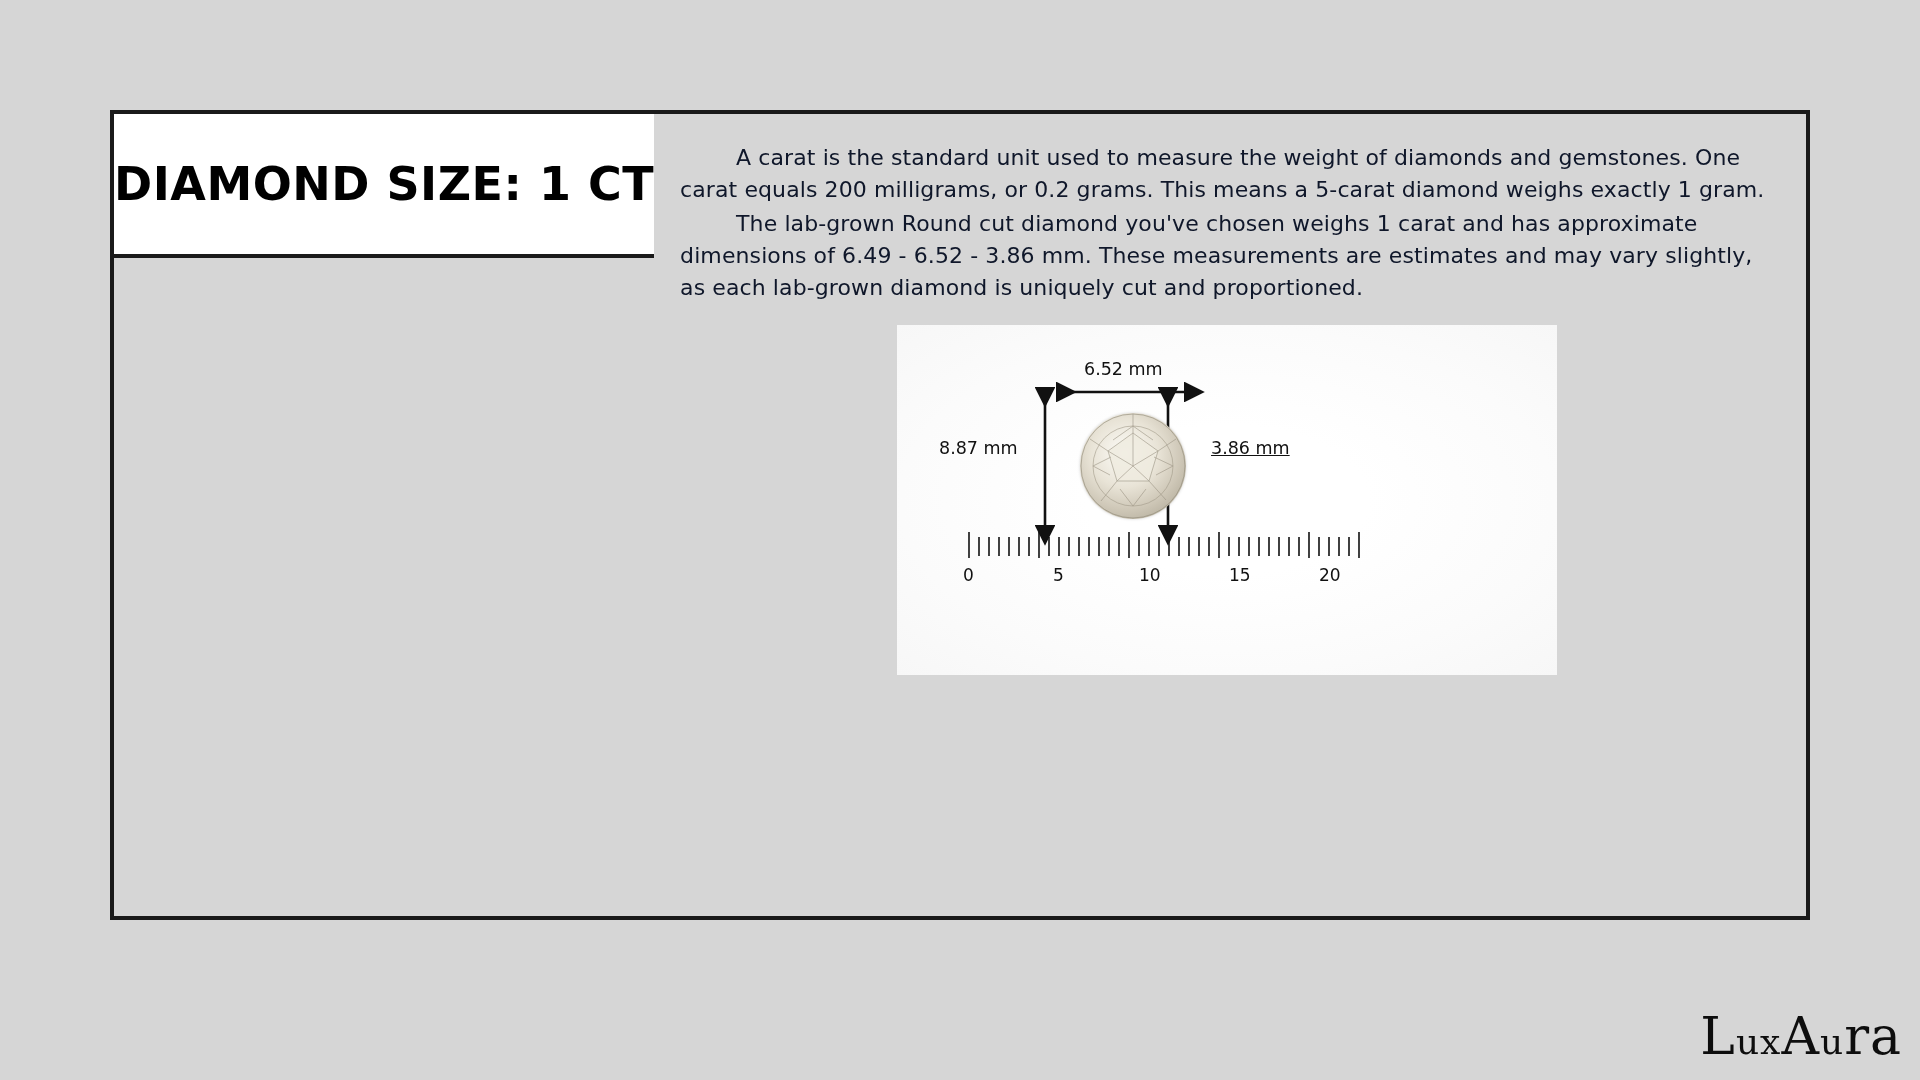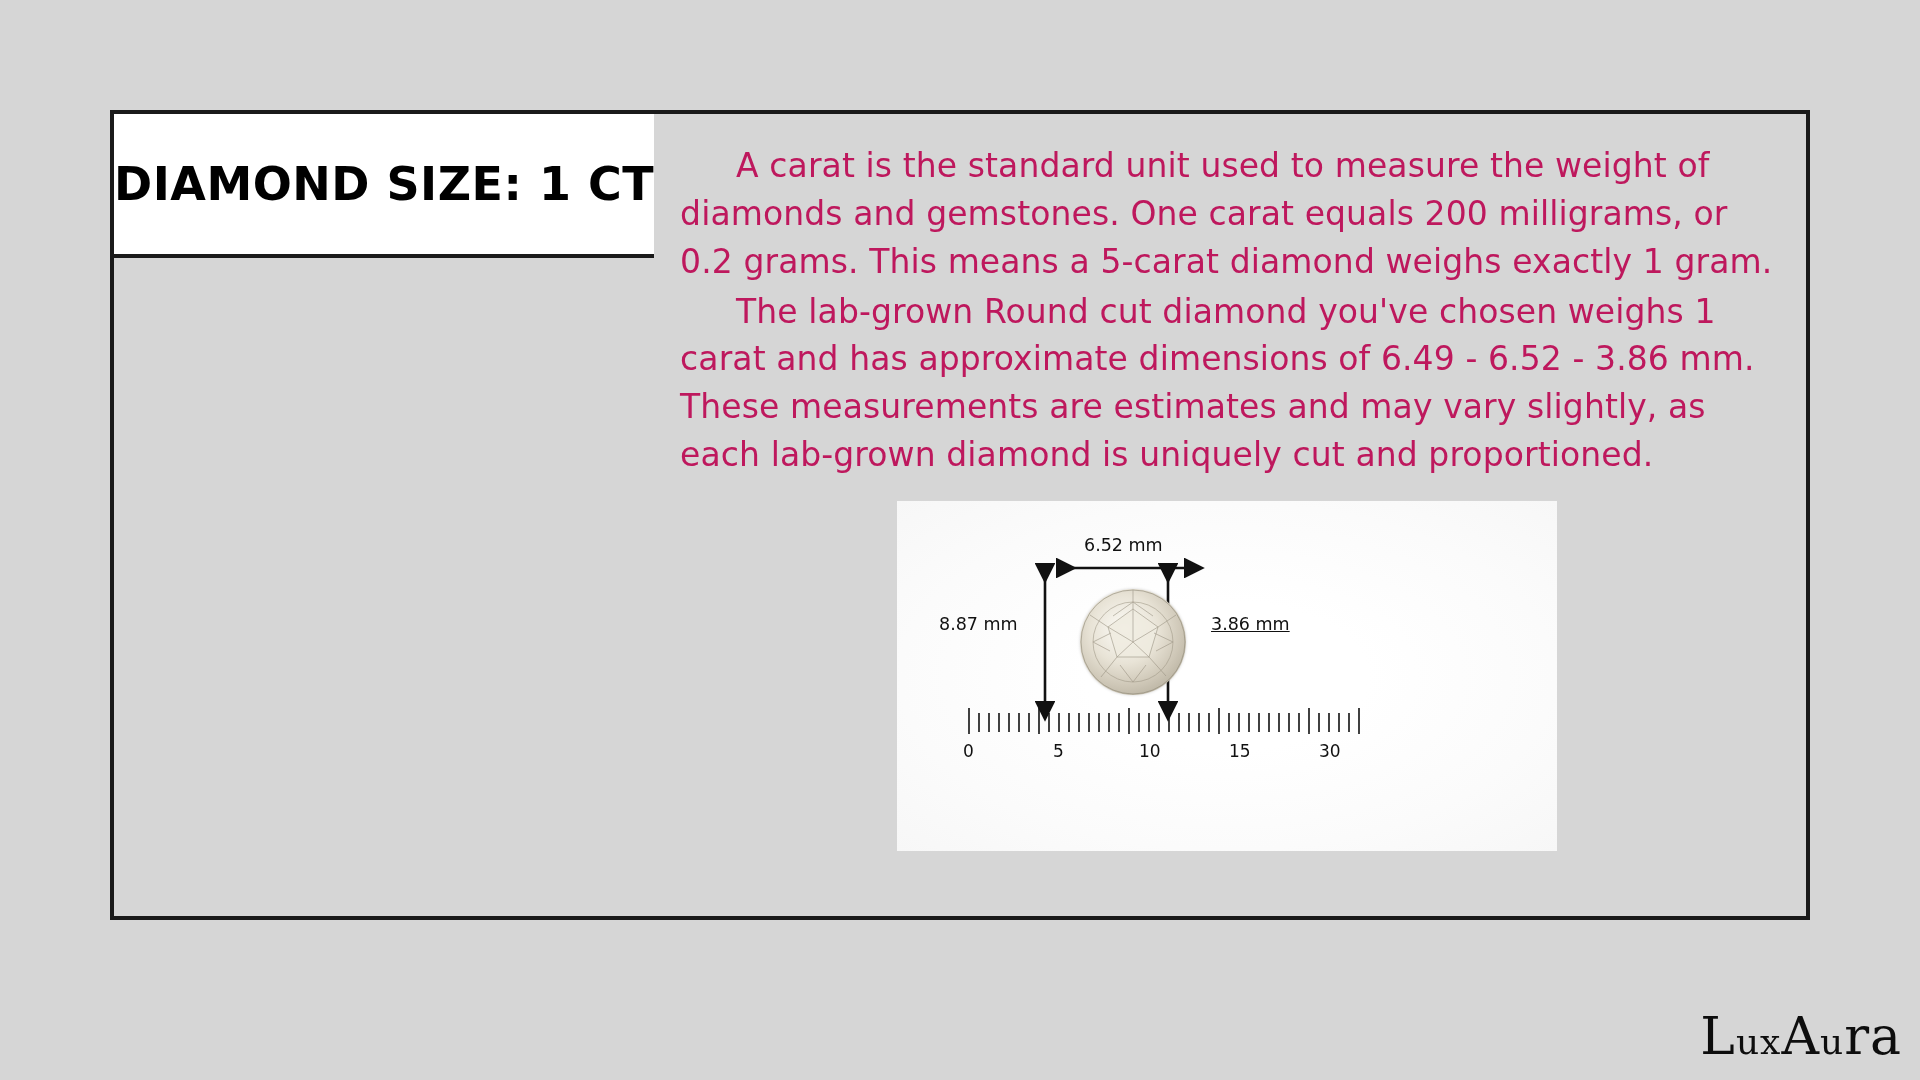--- a/index.html
+++ b/index.html
@@ -46,23 +46,23 @@
     text-align: center;
   }
 
   .card-body {
     flex: 1 1 auto;
     padding: 28px 32px 0 26px;
     box-sizing: border-box;
   }
 
   .para {
-    font-size: 33px;
+    font-size: 22px;
     line-height: 1.45;
-    color: #be185d;
+    color: #0f172a;
     text-indent: 56px;
     margin: 0 0 2px 0;
     letter-spacing: 0.1px;
   }
 
   .figure-wrap {
     display: flex;
     justify-content: center;
     margin-top: 22px;
   }
@@ -230,21 +230,21 @@
         </div>
 
         <div class="lbl lbl-top">6.52 mm</div>
         <div class="lbl lbl-left">8.87 mm</div>
         <div class="lbl lbl-right">3.86 mm</div>
 
         <div class="ruler-num" style="left:66px;  top:240px;">0</div>
         <div class="ruler-num" style="left:156px; top:240px;">5</div>
         <div class="ruler-num" style="left:242px; top:240px;">10</div>
         <div class="ruler-num" style="left:332px; top:240px;">15</div>
-        <div class="ruler-num" style="left:422px; top:240px;">30</div>
+        <div class="ruler-num" style="left:422px; top:240px;">20</div>
       </div>
     </div>
   </div>
 </div>
 
 <div class="logo">
   <span>L</span><span class="small">ux</span><span>A</span><span class="small">u</span><span>ra</span>
 </div>
 
 </body></html>

